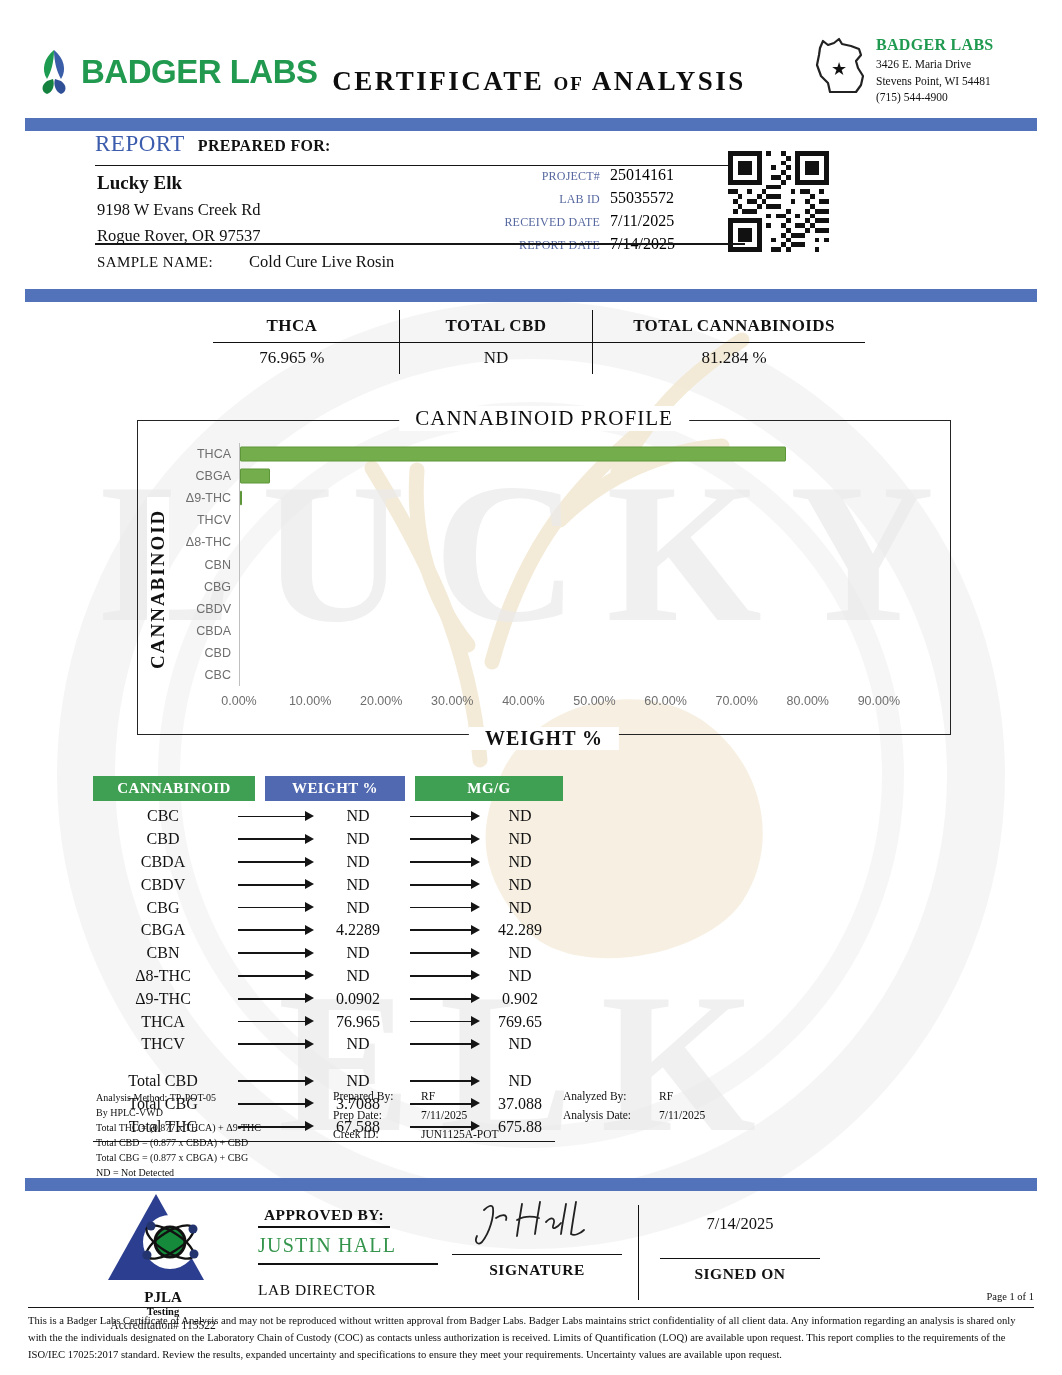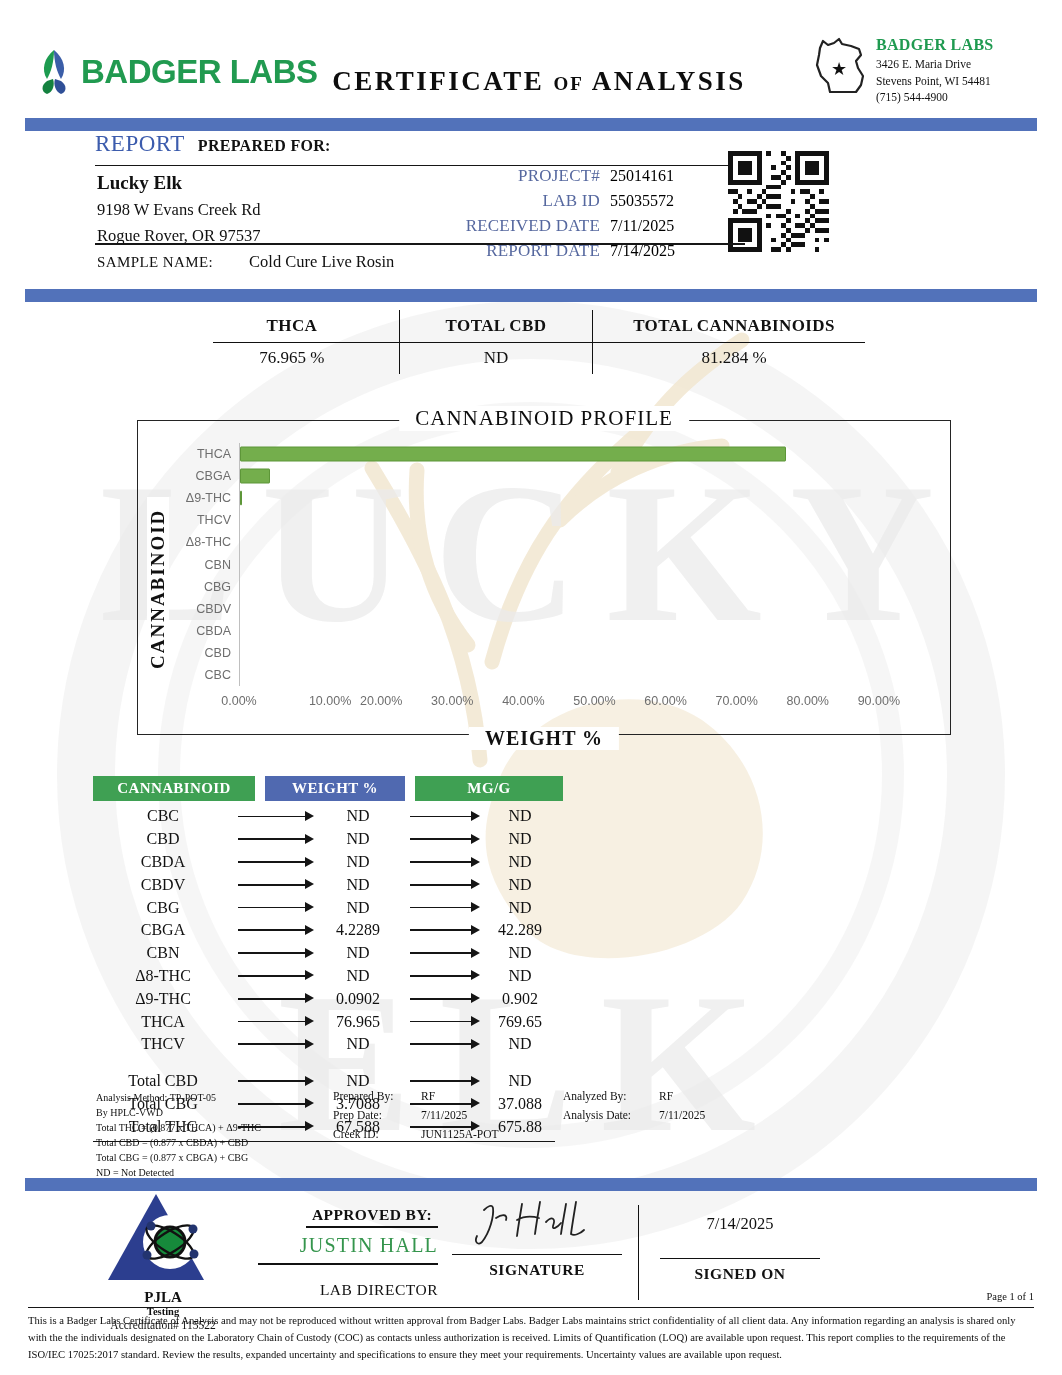--- a/index.html
+++ b/index.html
@@ -26,21 +26,21 @@
   
   .report-head{position:absolute;left:95px;top:131px;width:650px;border-bottom:1.5px solid #161616;
     padding-bottom:8px;}
   .report-word{color:#3c5cad;font-size:23px;letter-spacing:.5px;}
   .prepared{font-size:16px;font-weight:bold;margin-left:9px;letter-spacing:.3px;}
   .client{position:absolute;left:97px;top:168px;line-height:1.55;}
   .client-name{font-weight:bold;font-size:19px;}
   .client-line{font-size:16.5px;}
   .report-fields{position:absolute;left:368px;top:166px;width:346px;}
   .rf-row{display:flex;align-items:baseline;margin-bottom:5px;}
-  .rf-label{flex:1;text-align:right;color:#56689f;font-size:17px;letter-spacing:.2px;}
+  .rf-label{flex:1;text-align:right;color:#56689f;font-size:12px;letter-spacing:.2px;}
   .rf-value{width:104px;text-align:left;padding-left:10px;font-size:16px;color:#000;}
   .qr{position:absolute;left:728px;top:151px;width:101px;height:101px;}
   .rule2{position:absolute;left:95px;top:243px;width:650px;border-top:2px solid #161616;}
   .sample{position:absolute;left:97px;top:252px;font-size:15px;letter-spacing:.4px;}
   .sample b{font-size:16.5px;font-weight:normal;margin-left:36px;letter-spacing:0;}
 
   
   .summary{position:absolute;left:185px;top:310px;width:690px;height:64px;display:grid;
     grid-template-columns:31% 28% 41%;}
   .sum-col{display:flex;flex-direction:column;}
@@ -93,21 +93,21 @@
   .fn-row{display:flex;margin-bottom:7px;}
   .fn-label{width:88px;}
   .fn-col.right .fn-label{width:96px;}
   .fn-value{flex:1;}
 
   
   .pjla{position:absolute;left:88px;top:1192px;width:150px;text-align:center;}
   .pjla-name{font-weight:bold;font-size:15px;margin-top:1px;}
   .pjla-sub{font-weight:bold;font-size:10.5px;}
   .pjla-acc{font-size:11.5px;margin-top:2px;white-space:nowrap;}
-  .approved{position:absolute;left:258px;top:1206px;width:180px;text-align:right;}
+  .approved{position:absolute;left:258px;top:1206px;width:180px;text-align:left;}
   .approved-label{font-weight:bold;font-size:15.5px;letter-spacing:.4px;display:inline-block;
     border-bottom:2.5px solid #111;padding:0 6px 2px 6px;}
   .approver{color:#35954d;font-size:20px;letter-spacing:1.2px;margin-top:6px;white-space:nowrap;}
   .role-line{border-top:2.5px solid #111;margin-top:6px;}
   .role{font-weight:normal;font-size:15.5px;letter-spacing:.5px;margin-top:16px;}
   .sig-block{position:absolute;left:452px;top:1196px;width:170px;text-align:center;}
   .sig-line{border-top:1.6px solid #111;margin-top:2px;}
   .sig-cap{font-weight:bold;font-size:15.5px;letter-spacing:.5px;margin-top:6px;}
   .vdiv{position:absolute;left:638px;top:1205px;height:95px;border-left:1.6px solid #111;}
   .date-block{position:absolute;left:660px;top:1214px;width:160px;text-align:center;}
@@ -374,21 +374,21 @@
           <span class="cat">CBD</span>
           <div class="track"></div>
         </div>
         <div class="chart-row">
           <span class="cat">CBC</span>
           <div class="track"></div>
         </div>
       </div>
     <div class="xticks">
         <span class="xtick" style="left: 0%;">0.00%</span>
-        <span class="xtick" style="left: 10.142%; margin-left: 20px;">10.00%</span>
+        <span class="xtick" style="left: 10.142%;">10.00%</span>
         <span class="xtick" style="left: 20.284%;">20.00%</span>
         <span class="xtick" style="left: 30.426%;">30.00%</span>
         <span class="xtick" style="left: 40.568%;">40.00%</span>
         <span class="xtick" style="left: 50.7099%;">50.00%</span>
         <span class="xtick" style="left: 60.8519%;">60.00%</span>
         <span class="xtick" style="left: 70.9939%;">70.00%</span>
         <span class="xtick" style="left: 81.1359%;">80.00%</span>
         <span class="xtick" style="left: 91.2779%;">90.00%</span>
       </div>
   </div>

